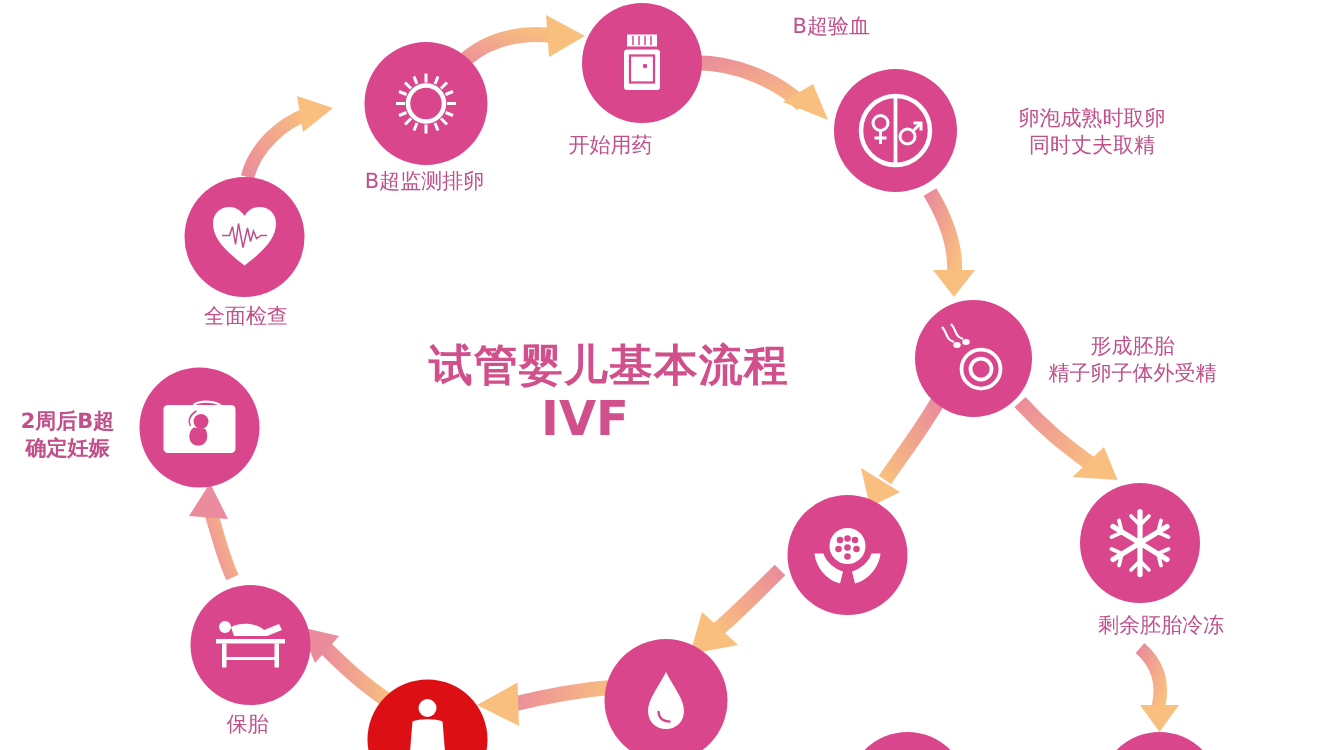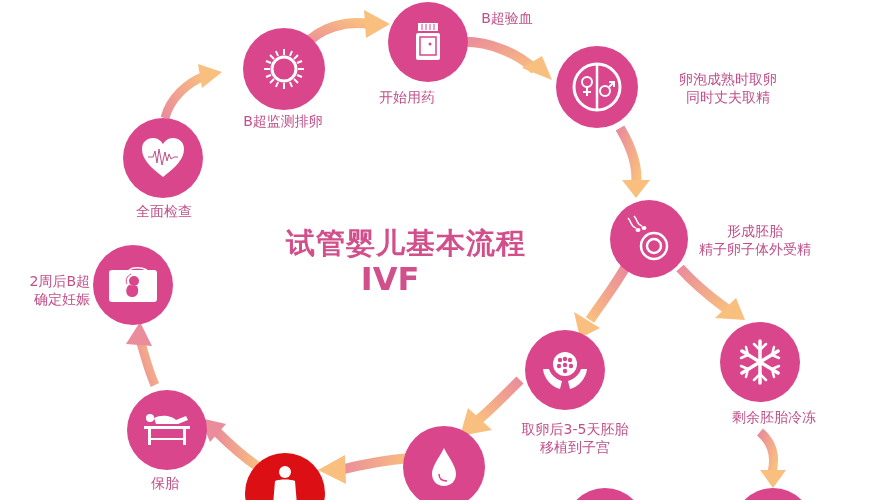--- a/index.html
+++ b/index.html
@@ -139,21 +139,21 @@
           <line x1="17" y1="2" x2="17" y2="8"></line>
           <line x1="21" y1="2" x2="21" y2="8"></line>
         </g>
       <rect x="3" y="11" width="24" height="27" rx="2" fill="#ffffff"></rect>
       <rect x="7" y="15" width="16" height="18" fill="none" stroke="#d9468c" stroke-width="1.5"></rect>
       <circle cx="17" cy="22" r="1.5" fill="#d9468c"></circle>
     </svg>
   </div>
   <div class="label" style="left:359px; top:88px; width:96px;">开始用药</div>
 
-  <div class="label" style="left:472px; top:9px; width:70px; text-align:center;">B超验血</div>
+  <div class="label" style="left:510px; top:9px; width:70px; text-align:right;">B超验血</div>
 
   <div class="node" style="left:556px; top:46px; width:82px; height:82px;">
     <svg width="52" height="52" viewBox="0 0 52 52">
       <circle cx="26" cy="26" r="23" fill="none" stroke="#ffffff" stroke-width="3"></circle>
       <line x1="26" y1="3" x2="26" y2="49" stroke="#ffffff" stroke-width="2.5"></line>
       <circle cx="16" cy="21" r="5" fill="none" stroke="#ffffff" stroke-width="2"></circle>
       <line x1="16" y1="26" x2="16" y2="35" stroke="#ffffff" stroke-width="2"></line>
       <line x1="12" y1="31" x2="20" y2="31" stroke="#ffffff" stroke-width="2"></line>
       <circle cx="34" cy="30" r="5" fill="none" stroke="#ffffff" stroke-width="2"></circle>
       <line x1="38" y1="26" x2="43" y2="21" stroke="#ffffff" stroke-width="2"></line>
@@ -208,24 +208,20 @@
           <circle cx="30" cy="13" r="2.2"></circle>
         <circle cx="19" cy="19" r="2.2"></circle>
           <circle cx="25" cy="18" r="2.2"></circle>
           <circle cx="31" cy="19" r="2.2"></circle>
         <circle cx="25" cy="24" r="2.2"></circle>
       </g>
       <path d="M3 22 C4 32 12 40 20 42 L22 34 C16 32 11 28 9 22 Z" fill="#ffffff"></path>
       <path d="M47 22 C46 32 38 40 30 42 L28 34 C34 32 39 28 41 22 Z" fill="#ffffff"></path>
     </svg>
   </div>
-  <div class="label" style="left:505px; top:420px; width:140px;">
-    <div>取卵后3-5天胚胎</div>
-    <div>移植到子宫</div>
-  </div>
 
   <div class="node" style="left:403px; top:426px; width:82px; height:82px;">
     <svg width="30" height="42" viewBox="0 0 30 42">
       <path d="M15 2 C10 12 3 20 3 28 C3 35 8 40 15 40 C22 40 27 35 27 28 C27 20 20 12 15 2 Z" fill="#ffffff"></path>
       <path d="M10 28 C10 33 13 35 18 35" stroke="#d9468c" stroke-width="1.5" fill="none"></path>
     </svg>
   </div>
 
   <div class="node red" style="left:245px; top:453px; width:80px; height:80px; align-items:flex-start; padding-top:0;">
     <svg width="36" height="40" viewBox="0 0 36 40" style="margin-top:12px;">
@@ -248,21 +244,21 @@
 
   <div class="node" style="left:93px; top:245px; width:80px; height:80px;">
     <svg width="52" height="38" viewBox="0 0 52 38">
       <rect x="2" y="4" width="48" height="32" rx="3" fill="#ffffff"></rect>
       <path d="M22 4 C26 1 34 1 40 4" stroke="#ffffff" stroke-width="1.5" fill="none"></path>
       <circle cx="27" cy="15" r="5" fill="#d9468c"></circle>
       <path d="M22 19 C18 22 18 30 24 31 C30 32 33 26 30 20 Z" fill="#d9468c"></path>
       <path d="M24 8 C20 10 18 14 20 18" stroke="#d9468c" stroke-width="1" fill="none"></path>
     </svg>
   </div>
-  <div class="label" style="left:0px; top:272px; width:90px; text-align:right;">
+  <div class="label" style="left:0px; top:272px; width:90px; font-weight:bold;">
     <div>2周后B超</div>
     <div>确定妊娠</div>
   </div>
 
   <div class="node" style="left:565px; top:488px; width:80px; height:80px;"></div>
   <div class="node" style="left:733px; top:488px; width:80px; height:80px;"></div>
 
 </div>
 
 </body></html>

